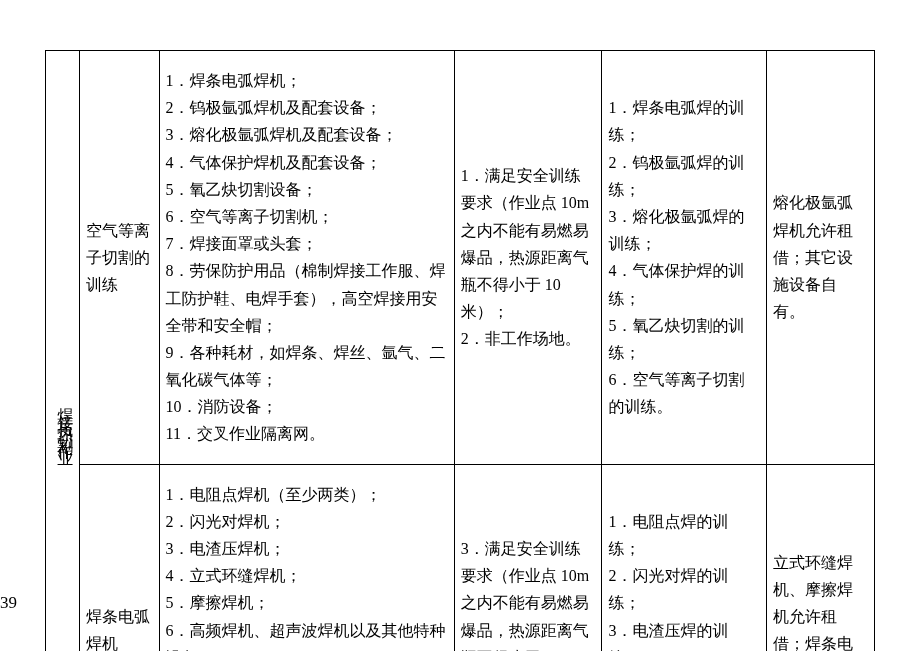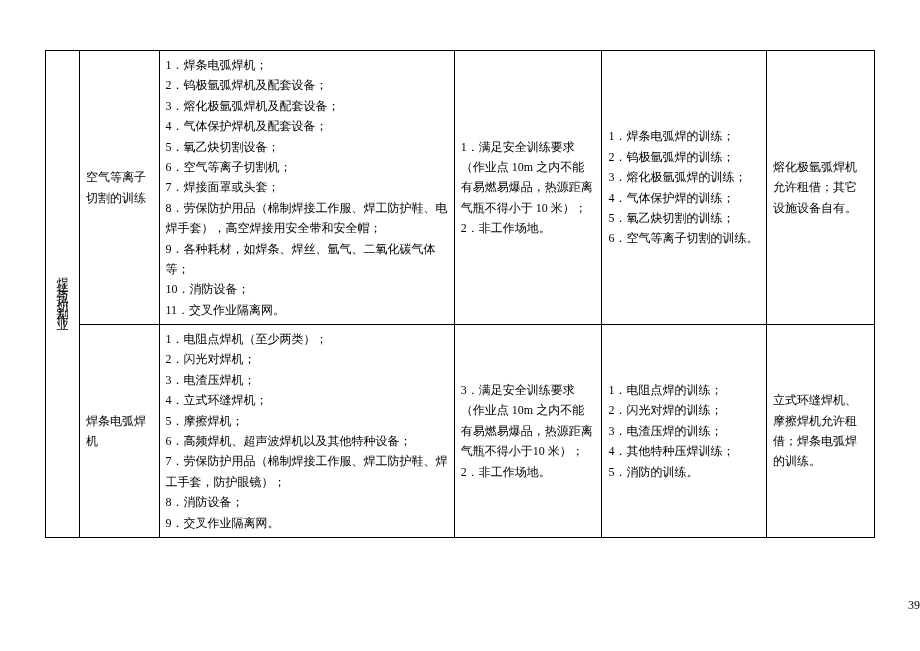--- a/index.html
+++ b/index.html
@@ -19,44 +19,44 @@
     .page {
       padding: 50px 45px 0 45px;
     }
     table {
       border-collapse: collapse;
       width: 100%;
       table-layout: fixed;
     }
     td {
       border: 1px solid #000;
-      padding: 4px 6px;
+      padding: 16px 6px;
       vertical-align: middle;
       line-height: 1.7;
-      font-size: 12px;
+      font-size: 16px;
     }
     .col1 { width: 30px; text-align: center; }
     .col2 { width: 70px; text-align: center; }
     .col3 { width: 260px; }
     .col4 { width: 130px; }
     .col5 { width: 145px; }
     .col6 { width: 95px; }
     .vertical-text {
       writing-mode: vertical-rl;
       text-orientation: upright;
       letter-spacing: 6px;
       display: inline-block;
     }
     .page-number {
       position: absolute;
       bottom: 38px;
       left: 0;
       right: 0;
-      text-align: right;
-      font-size: 12px;
+      text-align: left;
+      font-size: 17px;
     }
     .cell-content {
       white-space: pre-line;
     }
     table tr:first-child td {
       border-top: 1px solid #000;
     }
   </style>
 </head>
 <body>

